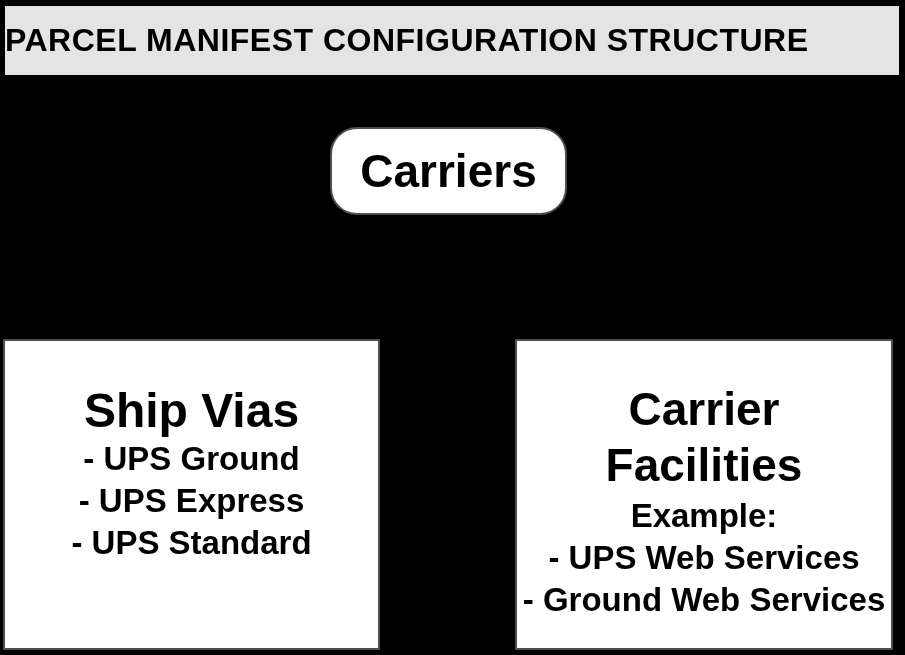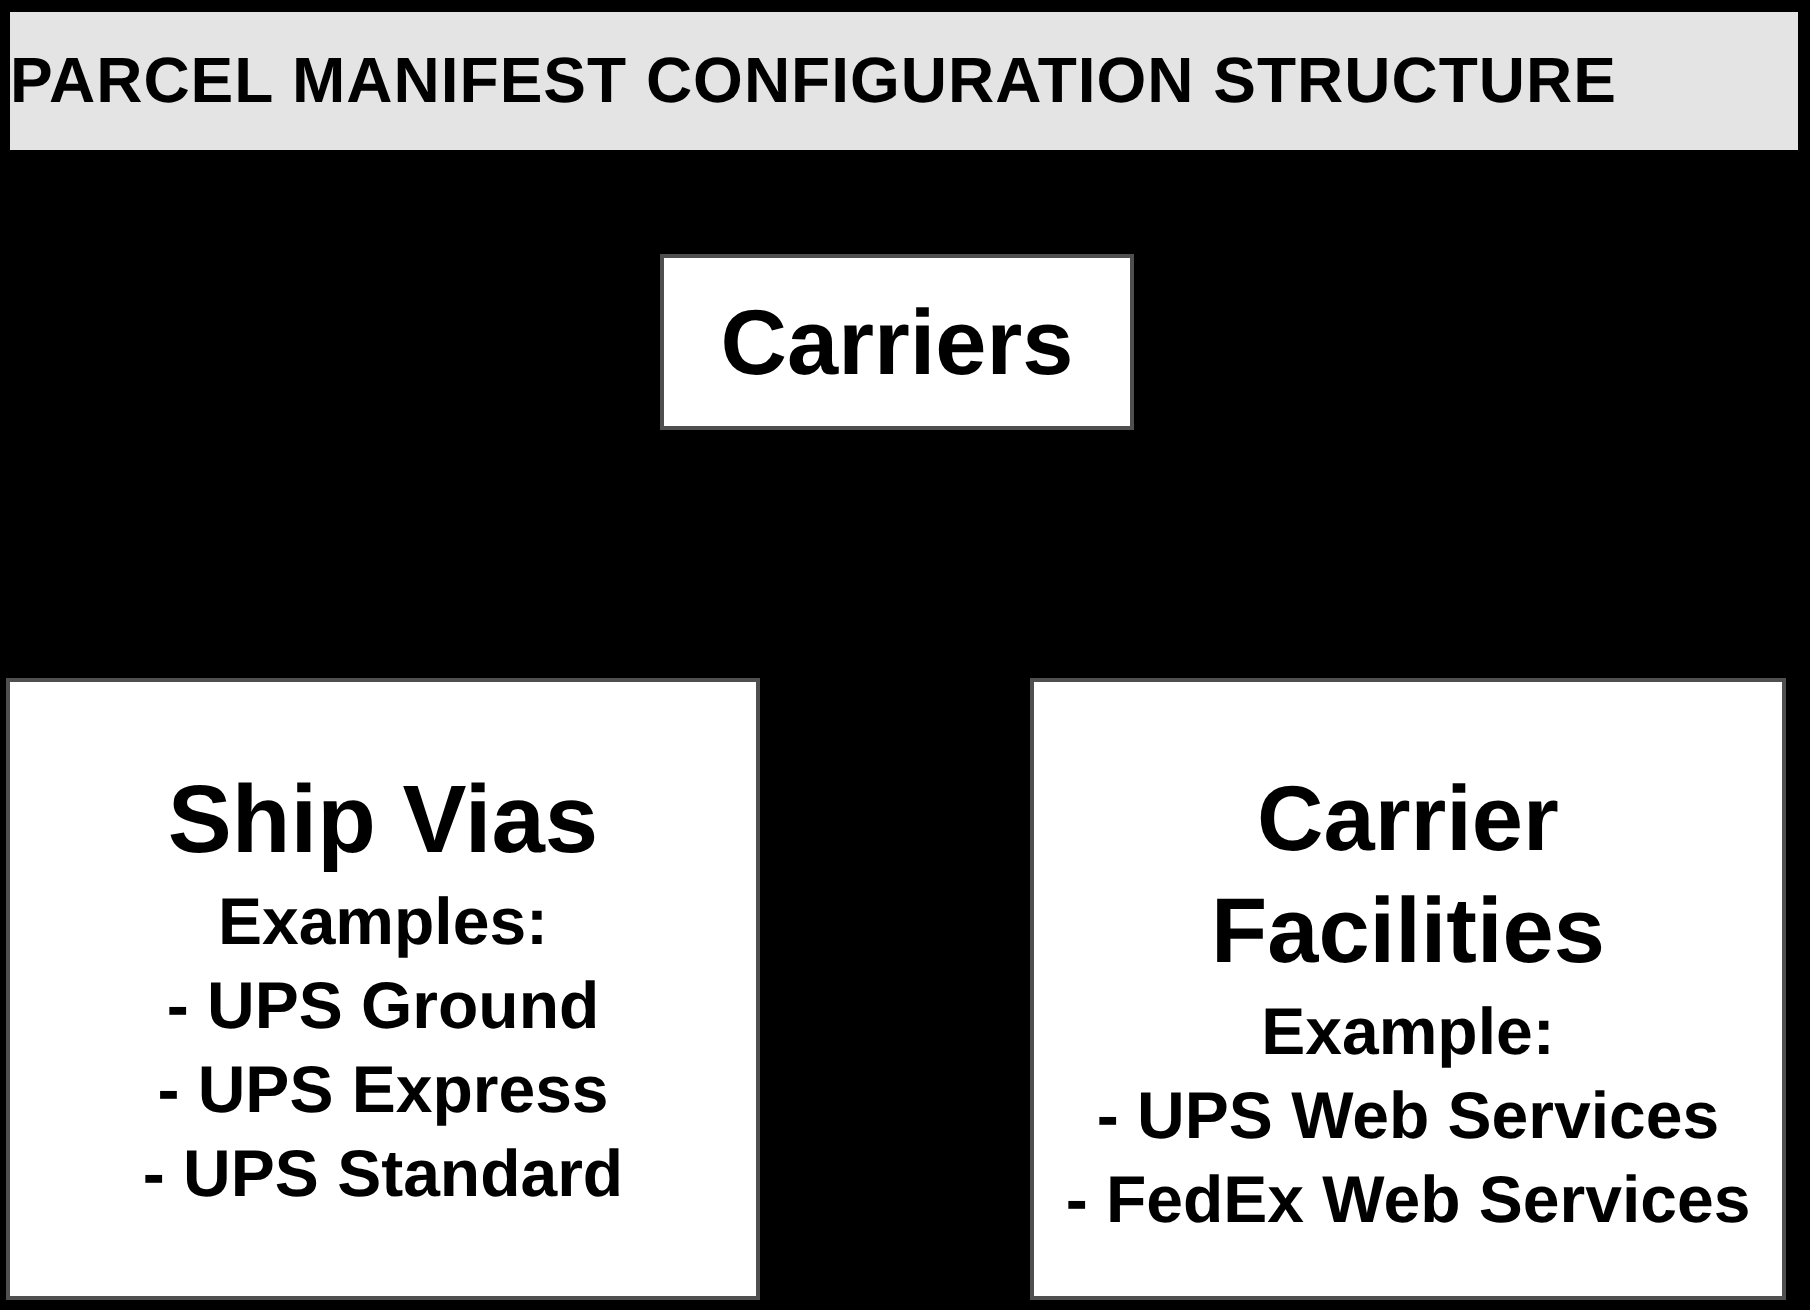--- a/index.html
+++ b/index.html
@@ -38,20 +38,21 @@
     color: #000000;
   }
   .node.root {
     left: 330px;
     top: 127px;
     width: 237px;
     height: 88px;
     display: flex;
     align-items: center;
     justify-content: center;
+    border-radius: 27px;
   }
   .node.root .node-title {
     font-size: 46px;
     font-weight: bold;
     line-height: 1;
   }
   .node.child-left {
     left: 3px;
     top: 339px;
     width: 377px;
@@ -97,26 +98,25 @@
   <div class="title-bar">
     <div class="title-text">PARCEL MANIFEST CONFIGURATION STRUCTURE</div>
   </div>
 
   <div class="node root">
     <div class="node-title">Carriers</div>
   </div>
 
   <div class="node child-left">
     <div class="child-title">Ship Vias</div>
-    <div class="child-subtitle">Examples:</div>
     <div class="child-item">- UPS Ground</div>
     <div class="child-item">- UPS Express</div>
     <div class="child-item">- UPS Standard</div>
   </div>
 
   <div class="node child-right">
     <div class="child-title">Carrier Facilities</div>
     <div class="child-subtitle">Example:</div>
     <div class="child-item">- UPS Web Services</div>
-    <div class="child-item">- FedEx Web Services</div>
+    <div class="child-item">- Ground Web Services</div>
   </div>
 
 </div>
 
 </body></html>

